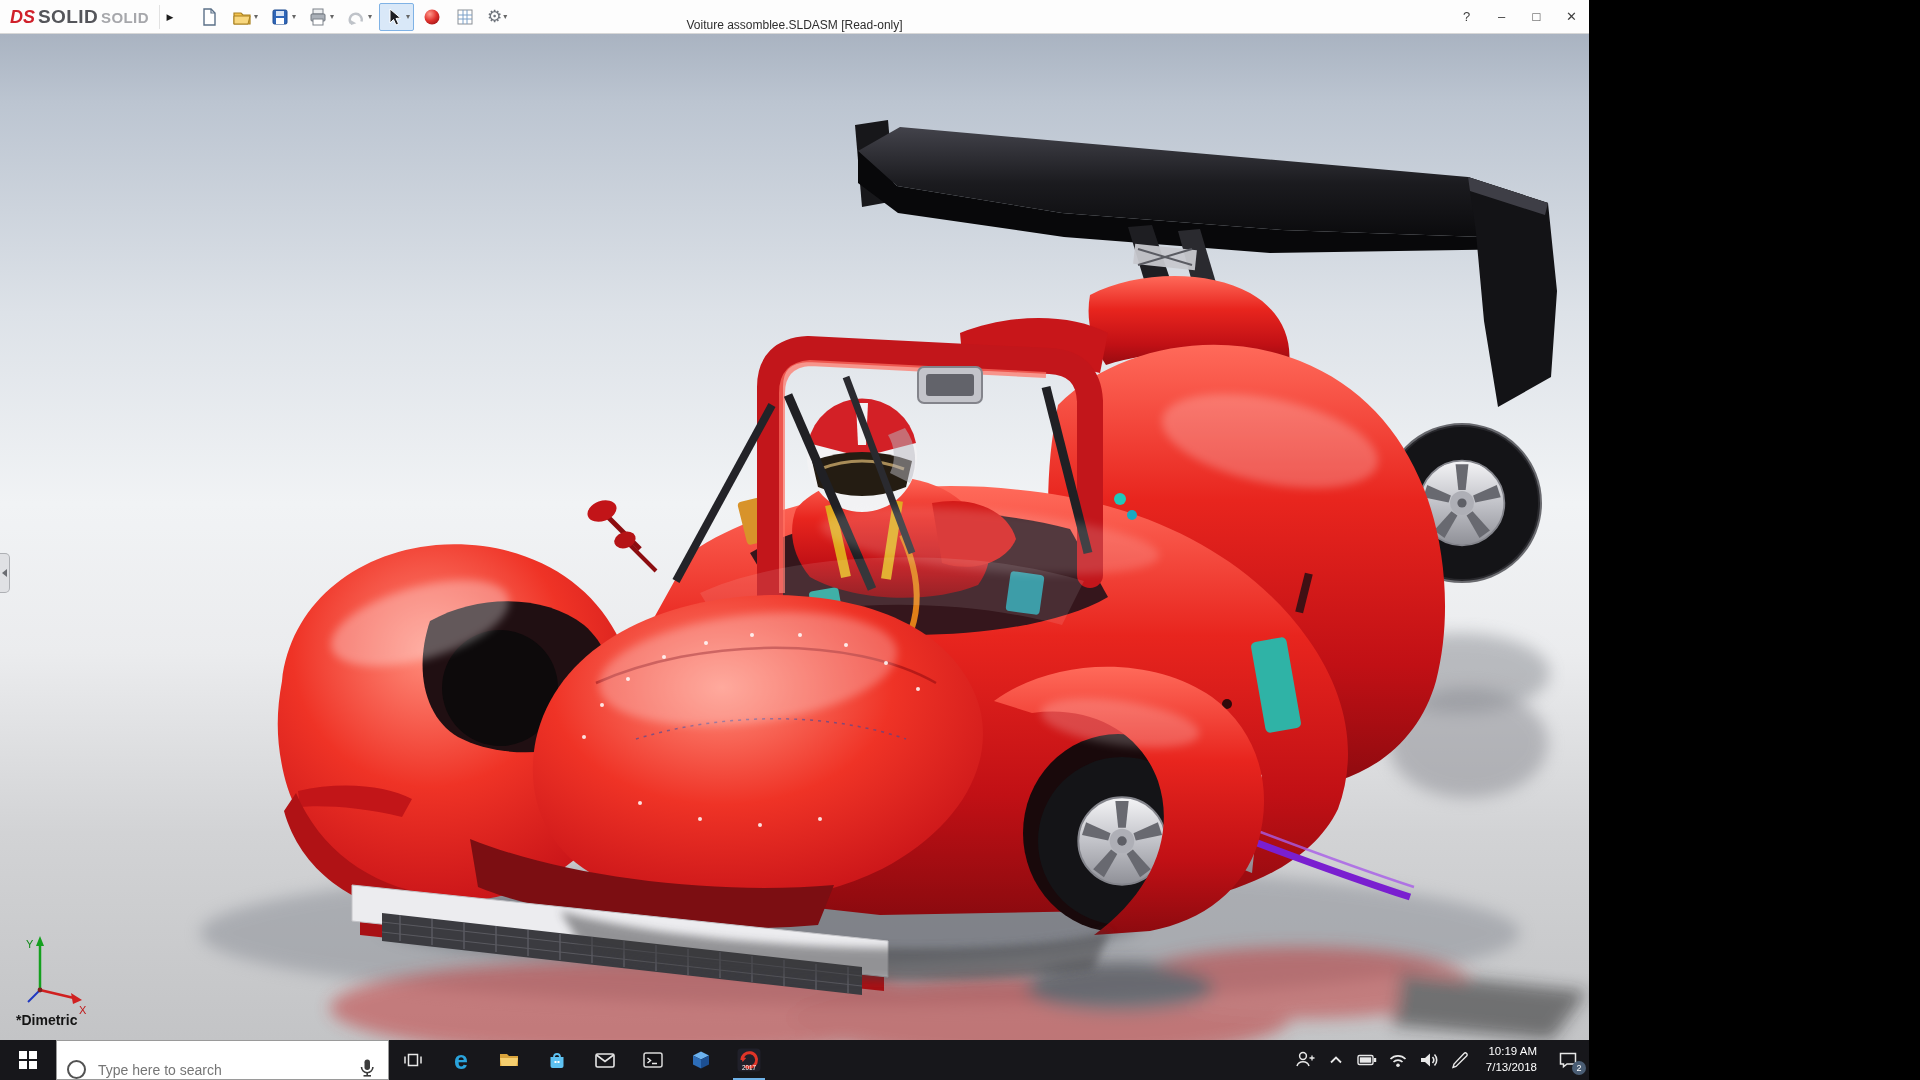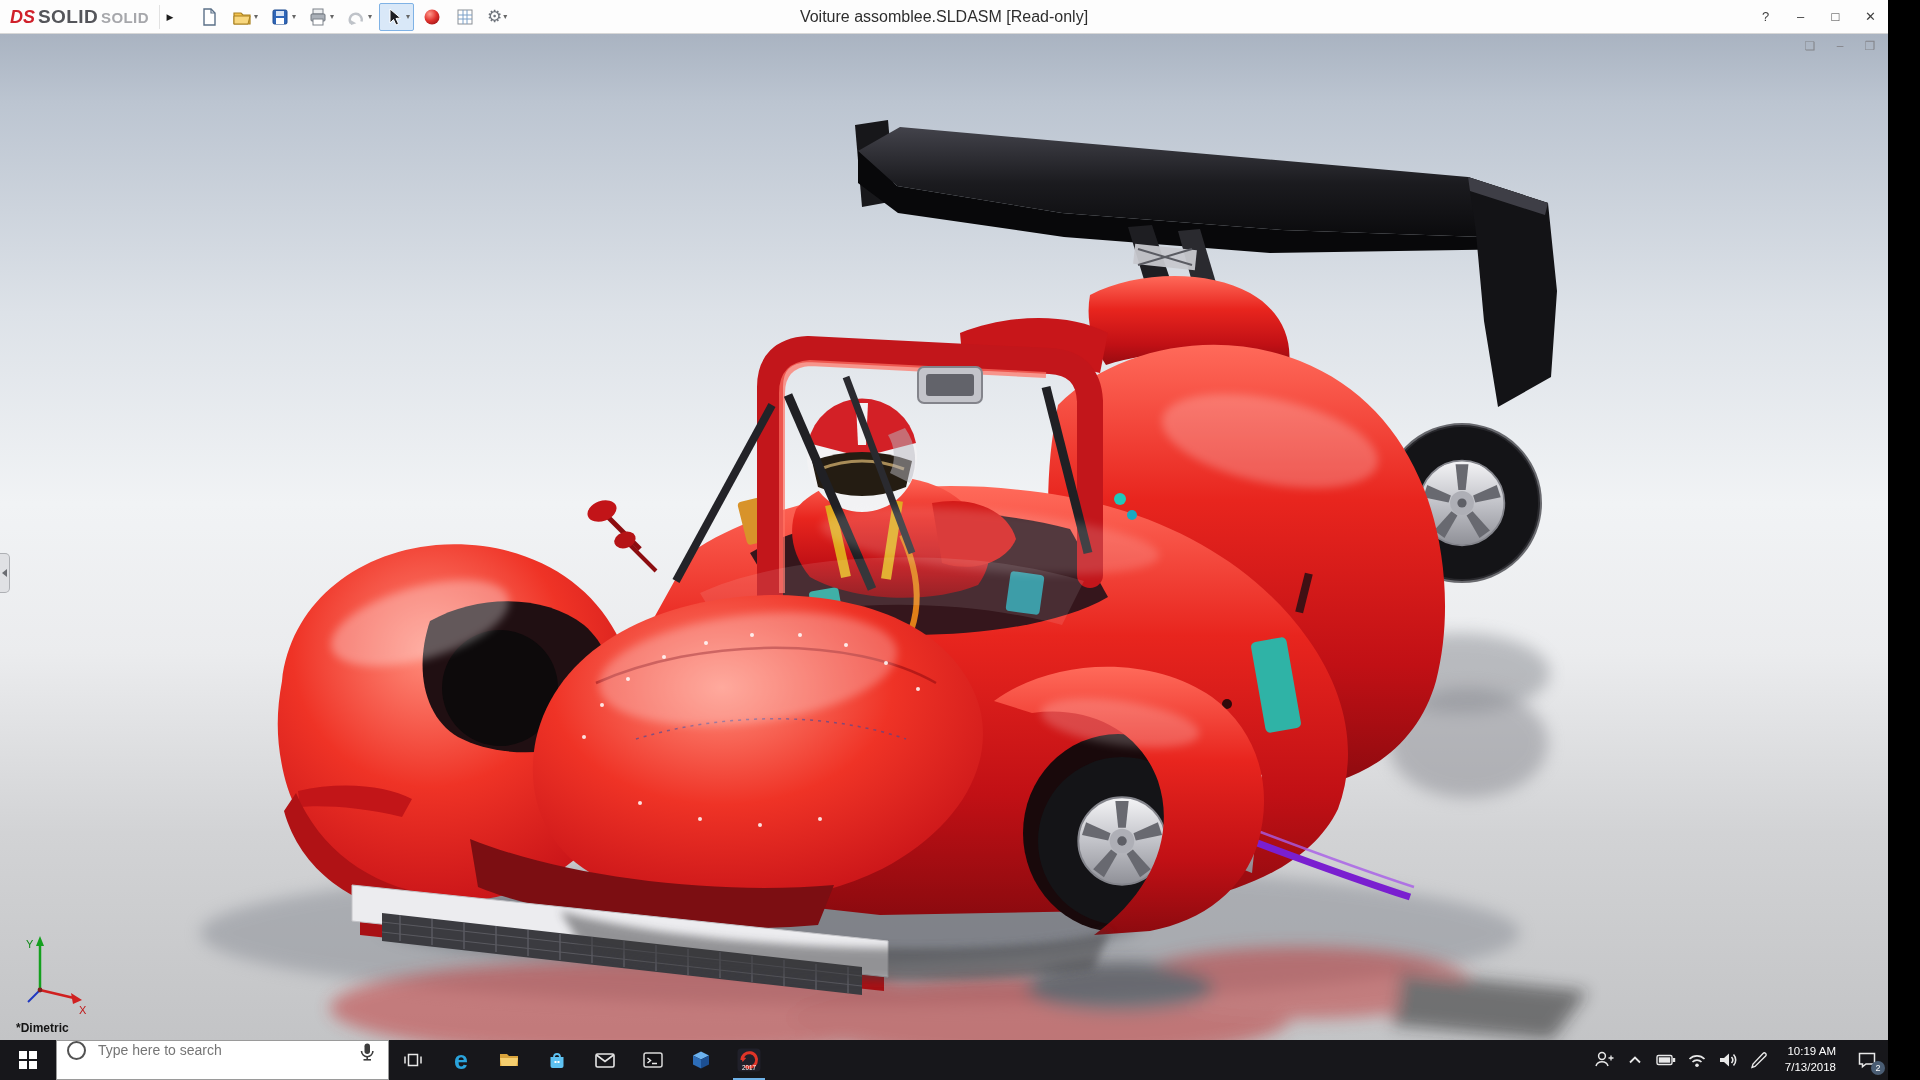--- a/index.html
+++ b/index.html
@@ -1,51 +1,51 @@
 <!DOCTYPE html>
 <html><head>
 <meta charset="utf-8">
 <style>
   html,body{margin:0;padding:0;background:#000;}
-  .screen{position:relative;width:1888px;height:1080px;overflow:hidden;font-family:"Liberation Sans",sans-serif;background:#fff;}
+  .screen{position:relative;width:1589px;height:1080px;overflow:hidden;font-family:"Liberation Sans",sans-serif;background:#fff;}
   svg text{font-family:"Liberation Sans",sans-serif;}
 
   
   .titlebar{position:absolute;top:0;left:0;right:0;height:33px;background:#fdfdfd;border-bottom:1px solid #d7d7d7;display:flex;align-items:center;padding-left:10px;z-index:30;}
   .brand{display:flex;align-items:baseline;gap:3px;}
   .brand-ds{font-style:italic;font-weight:bold;color:#d0202a;font-size:18px;}
   .brand-solid{font-weight:bold;color:#54555a;font-size:19px;letter-spacing:.4px;}
   .brand-works{font-weight:bold;color:#a6a7ab;font-size:15px;letter-spacing:.4px;}
   .flyout{width:20px;height:24px;display:flex;align-items:center;justify-content:center;margin:0 6px 0 10px;border-left:1px solid #e2e2e2;color:#1c1c1c;font-size:9px;}
   .tbar{display:flex;align-items:center;gap:3px;margin-left:8px;}
   .tb-btn{height:26px;display:flex;align-items:center;padding:0 3px;border:1px solid transparent;border-radius:2px;}
   .tb-btn.active{background:#d9e8f8;border-color:#7fb2e5;}
   .caret{font-size:8px;color:#666;margin-left:1px;}
   .gear{font-size:17px;color:#6f747c;line-height:1;}
-  .win-title{position:absolute;left:50%;top:0;height:33px;display:flex;align-items:center;transform:translateX(-50%);font-size:16px;color:#2e2e2e;}
+  .win-title{position:absolute;left:50%;top:8px;height:33px;display:flex;align-items:center;transform:translateX(-50%);font-size:12px;color:#2e2e2e;}
   .win-ctrls{margin-left:auto;display:flex;height:33px;}
   .win-ctrl{width:35px;display:flex;align-items:center;justify-content:center;font-size:13px;color:#3e3e3e;}
 
   
   .viewport{position:absolute;top:33px;left:0;width:1920px;height:1007px;overflow:hidden;
     background:linear-gradient(180deg,#a9b3c1 0px,#bcc5d1 70px,#dde2e8 280px,#f1f3f5 470px,#ebecee 620px,#d2d3d5 800px,#c3c4c6 1007px);}
   .car{position:absolute;top:0;left:0;}
   .vp-ctrls{position:absolute;top:5px;right:12px;display:flex;gap:14px;color:#84858b;font-size:12px;z-index:5;}
   .vp-ctrl{width:16px;height:16px;display:flex;align-items:center;justify-content:center;}
   .vp-handle{position:absolute;left:0;top:520px;width:9px;height:38px;background:#e0e1e4;border:1px solid #aeb0b4;border-left:none;border-radius:0 5px 5px 0;display:flex;align-items:center;justify-content:center;z-index:5;}
   .vp-handle i{display:block;width:0;height:0;border-top:4px solid transparent;border-bottom:4px solid transparent;border-right:5px solid #6b6d72;}
-  .view-label{position:absolute;left:16px;bottom:5px;font-size:12px;font-weight:bold;color:#141414;z-index:5;}
+  .view-label{position:absolute;left:16px;bottom:12px;font-size:14px;font-weight:bold;color:#141414;z-index:5;}
   .triad{position:absolute;left:22px;bottom:22px;z-index:5;}
 
   
   .taskbar{position:absolute;bottom:0;left:0;right:0;height:40px;background:#17171b;display:flex;align-items:stretch;z-index:40;}
   .tb-start{width:56px;display:flex;align-items:center;justify-content:center;}
   .win-logo{display:grid;grid-template-columns:8px 8px;grid-template-rows:8px 8px;gap:1.5px;}
   .win-logo span{background:#fff;}
-  .search{width:333px;background:#ffffff;display:flex;align-items:flex-start;gap:10px;padding:0 10px;border:1px solid #9a9a9a;box-sizing:border-box;}
+  .search{width:333px;background:#ffffff;display:flex;align-items:flex-end;gap:10px;padding:0 10px;border:1px solid #9a9a9a;box-sizing:border-box;}
   .cortana{width:15px;height:15px;border:2px solid #525252;border-radius:50%;flex:0 0 auto;}
   .search input{border:none;outline:none;font-size:14px;color:#444;flex:1;background:transparent;font-family:"Liberation Sans",sans-serif;}
   .task-icon{width:48px;display:flex;align-items:center;justify-content:center;position:relative;}
   .task-icon.active::after{content:"";position:absolute;bottom:0;left:8px;right:8px;height:2.5px;background:#6fb2e8;}
   .edge-e{font-size:25px;font-weight:bold;color:#2aa3dc;}
   .tray{margin-left:auto;display:flex;align-items:center;}
   .tray-icon{width:31px;height:40px;display:flex;align-items:center;justify-content:center;}
   .clock{display:flex;flex-direction:column;align-items:flex-end;justify-content:center;color:#fff;font-size:11.5px;line-height:1.35;padding:0 10px;text-align:right;}
   .action{width:42px;height:40px;display:flex;align-items:center;justify-content:center;position:relative;}
   .badge{position:absolute;right:3px;bottom:5px;width:14px;height:14px;border-radius:50%;background:#4a5d74;color:#fff;font-size:9px;display:flex;align-items:center;justify-content:center;}

